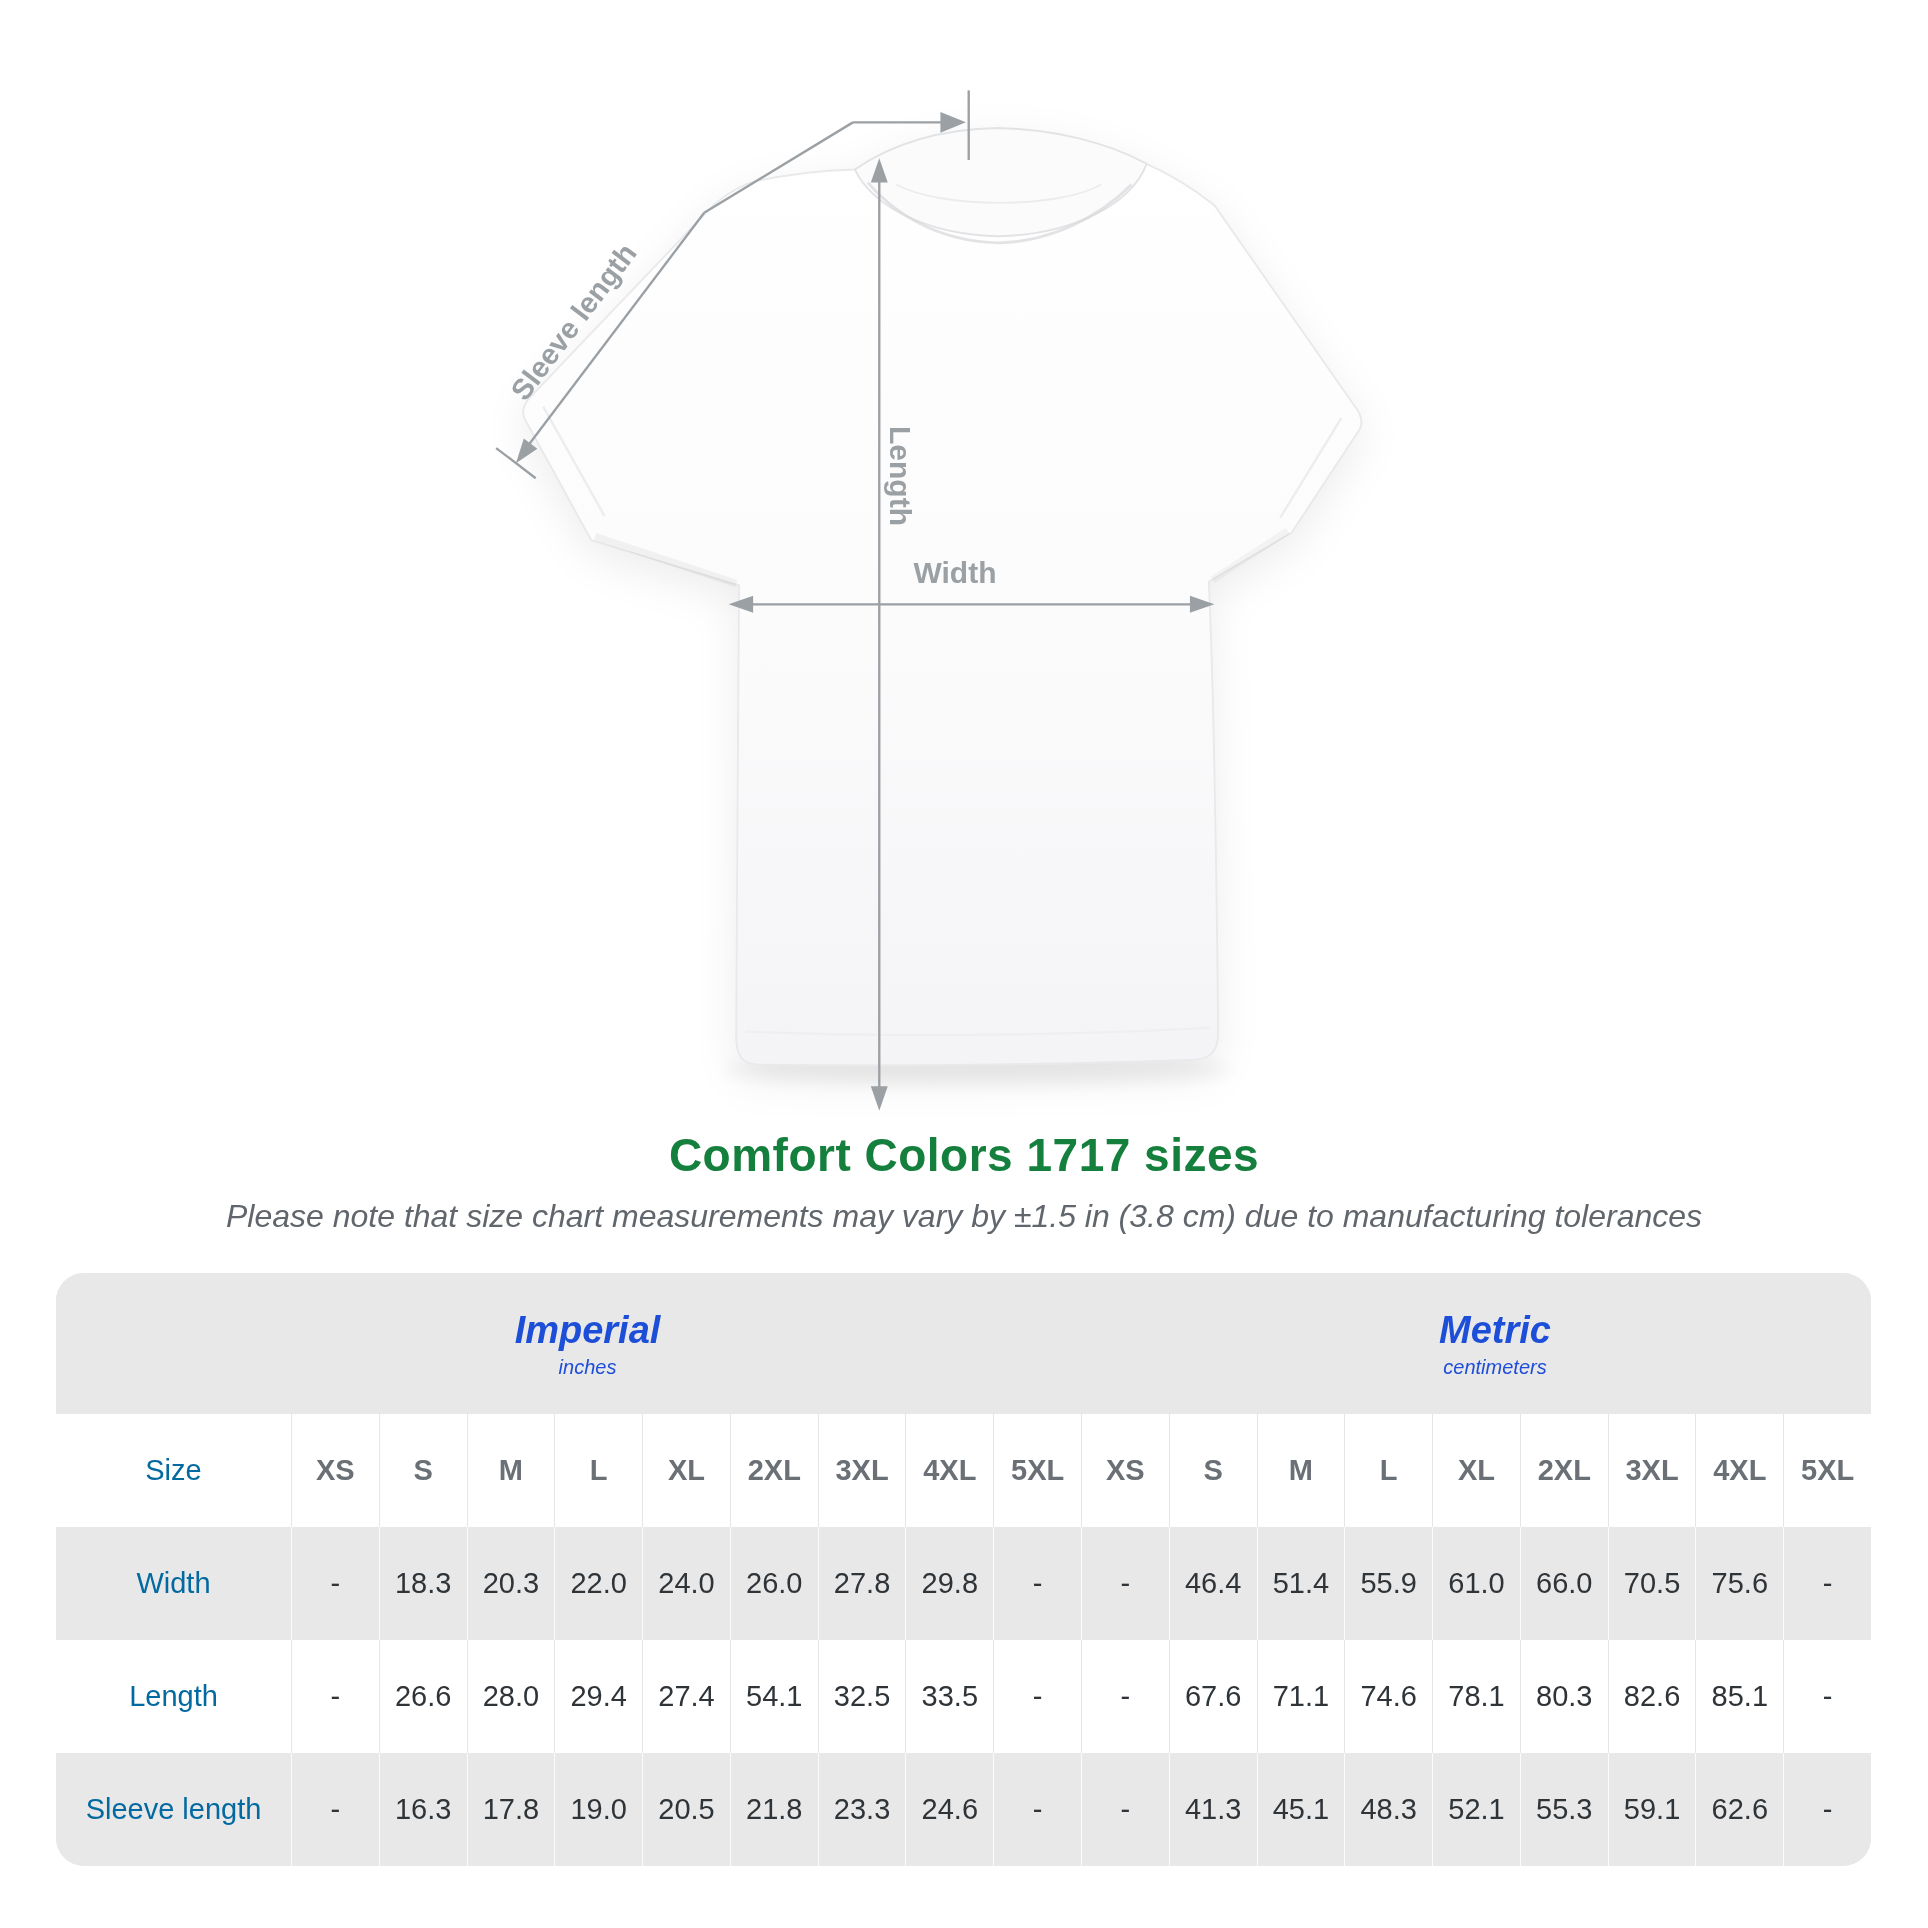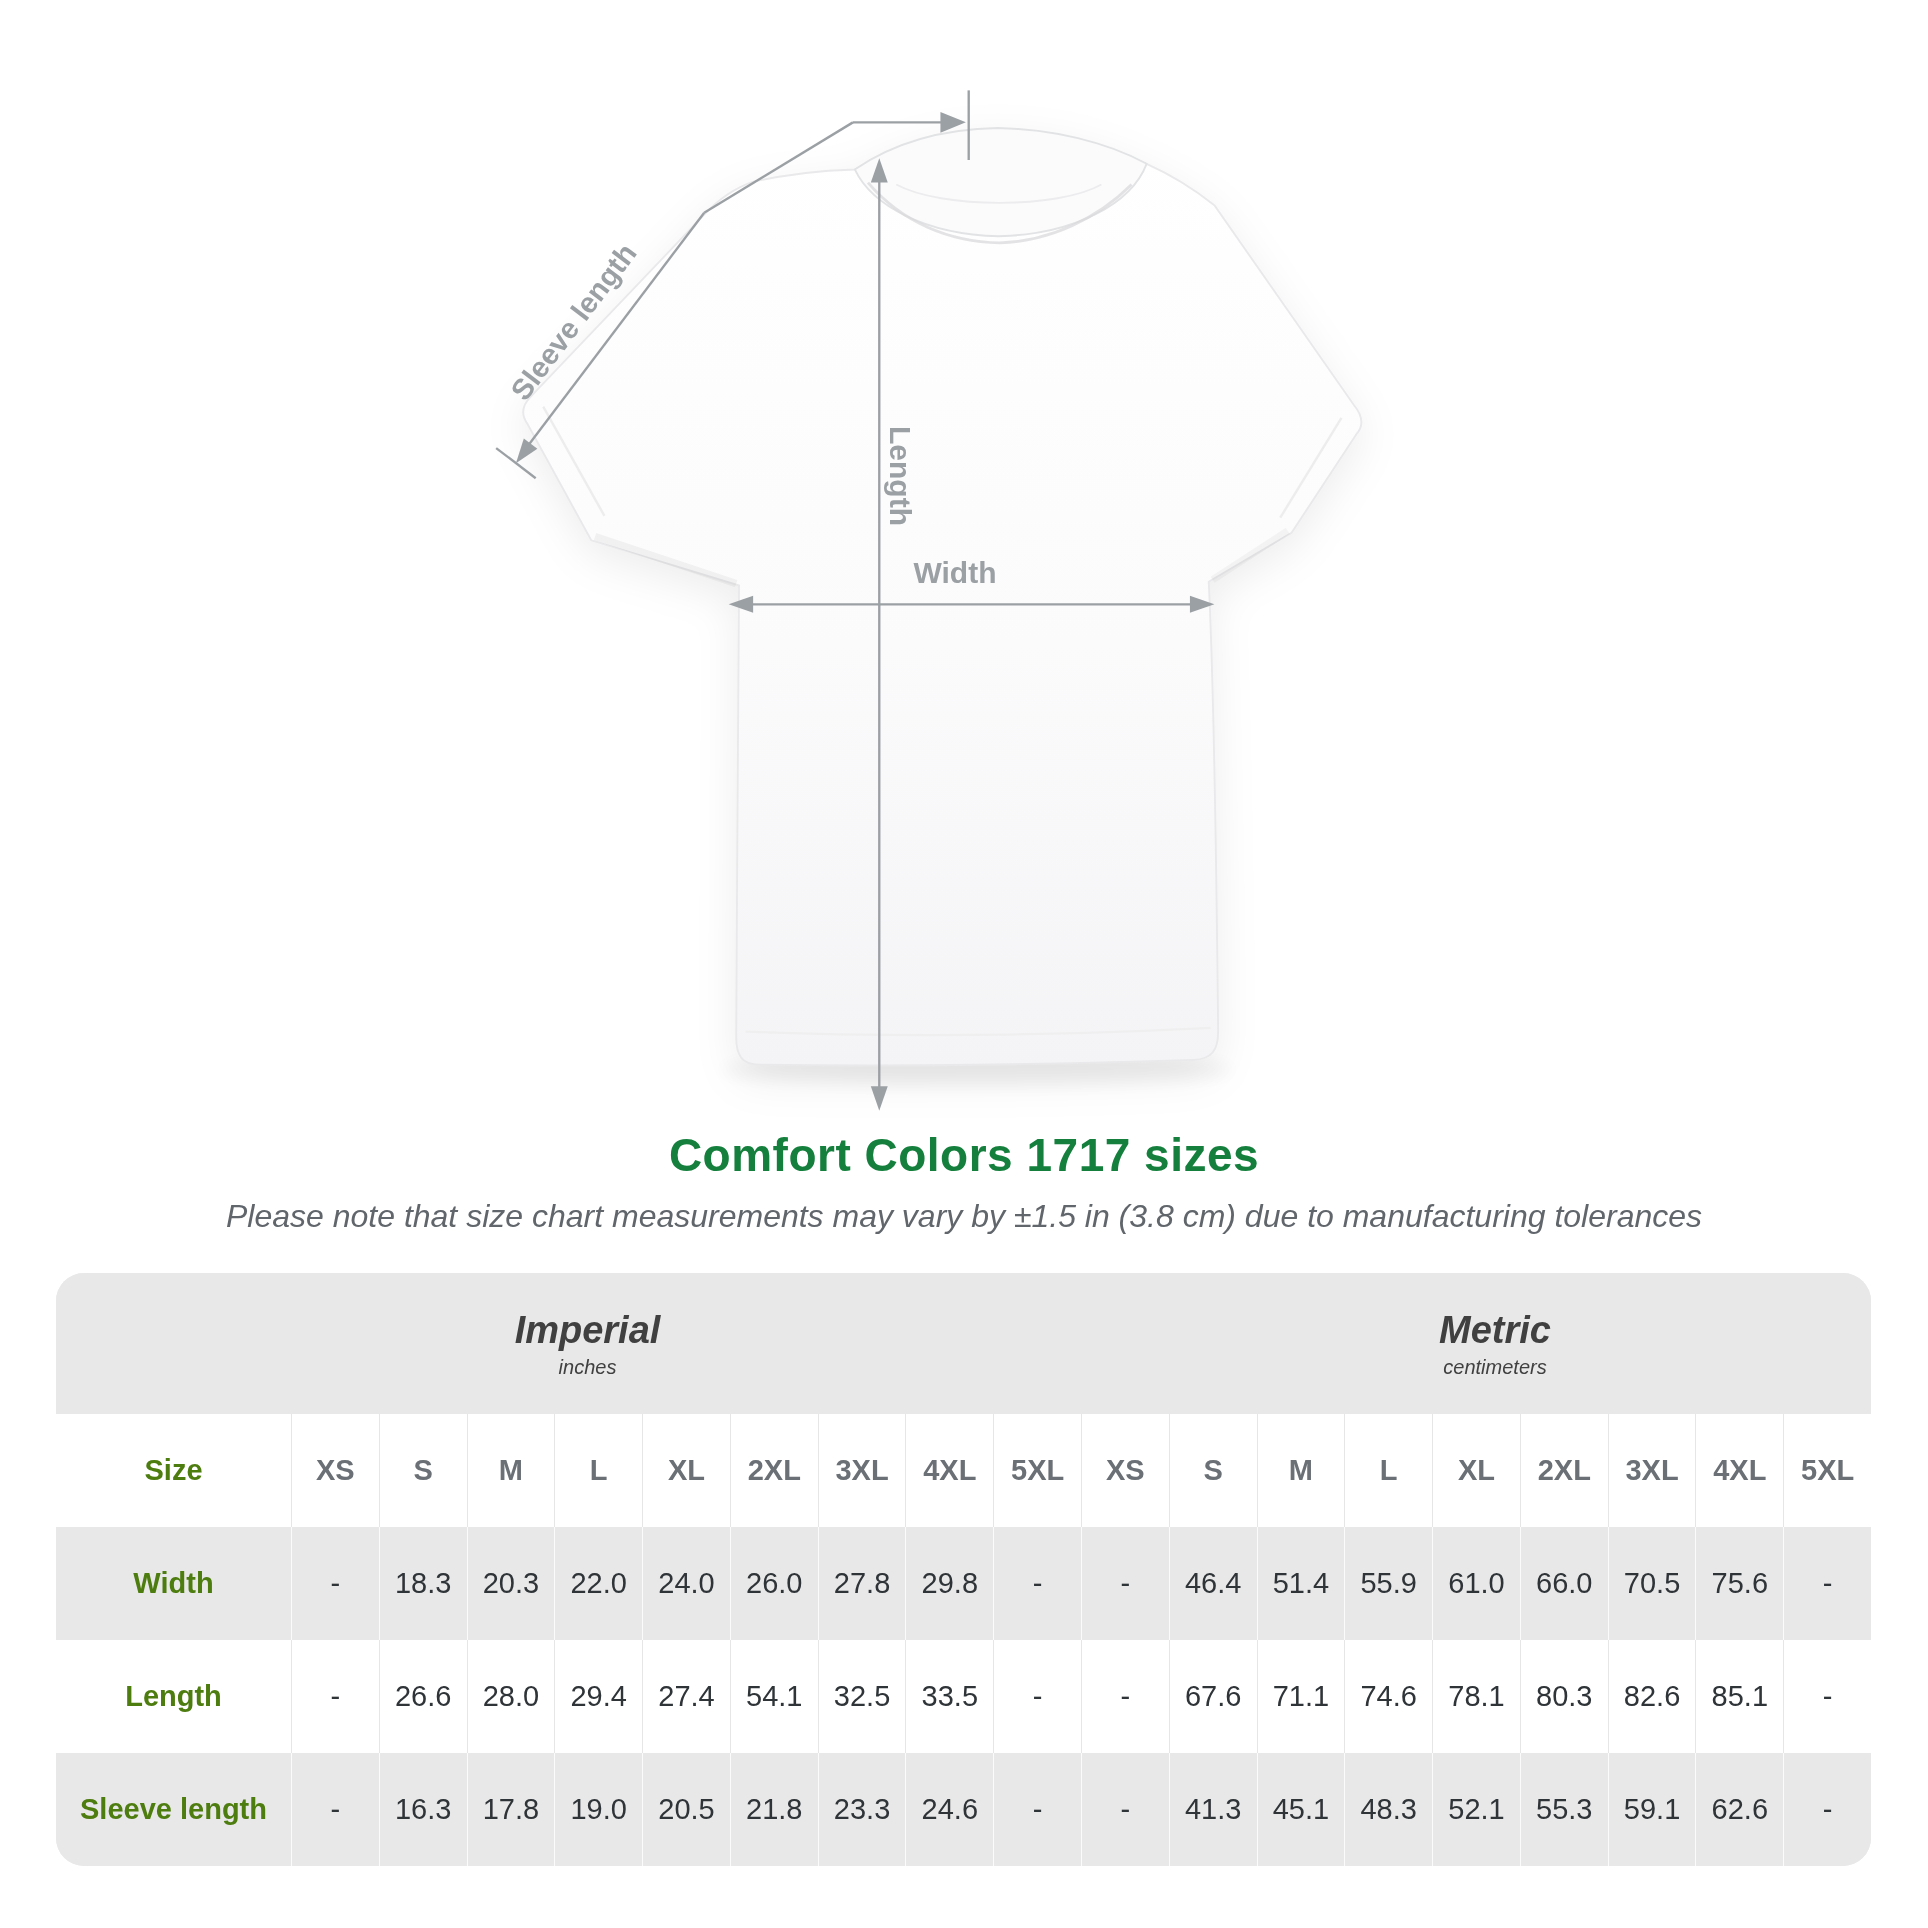--- a/index.html
+++ b/index.html
@@ -23,32 +23,32 @@
   .chart-subtitle{position:absolute;left:0;top:1198px;width:100%;text-align:center;
                   font-size:32px;font-style:italic;color:#60666b;}
 
   
   .panel{position:absolute;left:56px;top:1273px;width:1815px;height:593px;
          background:#e9e8e8;border-radius:28px;overflow:hidden;}
   .size-grid{display:grid;width:100%;height:100%;
              grid-template-columns:235px repeat(18,1fr);
              grid-template-rows:141px repeat(4,113px);}
   .unit-cell{display:flex;flex-direction:column;align-items:center;justify-content:center;
-             color:#404040;background:#e9e8e8;padding-left:38px;}
+             color:#1d4ed8;background:#e9e8e8;padding-left:38px;}
   .unit-cell .u-label{font-size:38px;font-weight:bold;font-style:italic;line-height:1.25;}
   .unit-cell .u-sub{font-size:20px;font-style:italic;line-height:1.3;}
   .unit-imperial{grid-column:1 / 11;}
   .unit-metric{grid-column:11 / 20;}
   .cell{display:flex;align-items:center;justify-content:center;
         font-size:29px;color:#2f3438;border-left:1.9px solid transparent;}
   .cell.head{background:#ffffff;border-left:1.9px solid #e7e6e6;
              font-weight:bold;color:#6a7075;}
   .cell.white{background:#ffffff;border-left:1.9px solid #e7e6e6;}
   .cell.gray{background:#e9e8e8;border-left:1.9px solid rgba(255,255,255,.8);}
-  .cell.label-col{border-left:none;font-weight:bold;color:#4d7c0f;}
+  .cell.label-col{border-left:none;font-weight:normal;color:#0369a1;}
 </style>
 </head>
 <body>
 
 <div class="page">
 
   <div class="diagram">
 
     <svg id="shirt-svg" width="1928" height="1139" viewBox="0 0 2048 1210">
       <defs>

